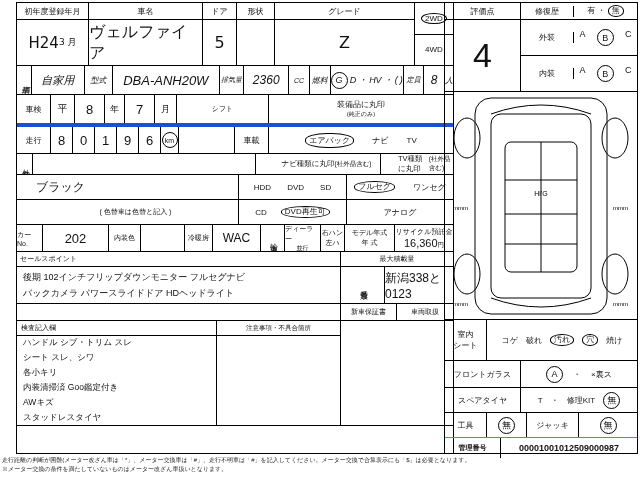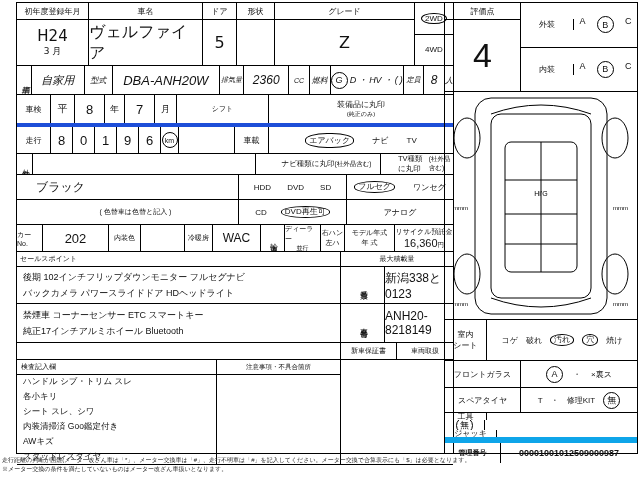--- a/index.html
+++ b/index.html
@@ -29,21 +29,21 @@
 <body>
 
 <div class="sheet">
 
   <div class="panelL">
 
     <div class="topgrid">
       <div class="tg" style="width:72px">
         <div class="tgh">初年度登録年月</div>
         <div class="tgb hand">
-          <div style="display:flex;flex-direction:column;align-items:center;">
+          <div style="display:flex;flex-direction:row;align-items:center;">
             <span style="font-size:15px">H24</span>
             <span style="font-size:9px">3 月</span>
           </div>
         </div>
       </div>
       <div class="tg" style="width:114px">
         <div class="tgh">車名</div>
         <div class="tgb hand">ヴェルファイア</div>
       </div>
       <div class="tg" style="width:34px">
@@ -205,44 +205,34 @@
       <div class="cell col" style="width:324px;align-items:flex-start;padding-left:6px;font-size:9px;gap:3px">
         <span>後期 102インチフリップダウンモニター フルセグナビ</span>
         <span>バックカメラ パワースライドドア HDヘッドライト</span>
       </div>
       <div class="cell col" style="width:44px;font-size:7px">
         <span class="vert">番号票</span>
       </div>
       <div class="cell" style="flex:1;border-right:none;font-size:12px">新潟338と0123</div>
     </div>
 
-    <div style="display:flex;height:38px;border-bottom:1px solid #000;">
-      <div class="cell col" style="width:324px;align-items:flex-start;padding-left:6px;font-size:9px;gap:3px">
-        <span>禁煙車 コーナーセンサー ETC スマートキー</span>
-        <span>純正17インチアルミホイール Bluetooth</span>
-      </div>
-      <div class="cell col" style="width:44px;font-size:7px">
-        <span class="vert">車台番号</span>
-      </div>
-      <div class="cell" style="flex:1;border-right:none;font-size:12px">ANH20-8218149</div>
-    </div>
 
     <div style="display:flex;height:16px;border-bottom:1px solid #000;">
       <div class="cell" style="width:324px;border-right:1px solid #000"></div>
       <div class="cell" style="width:56px;font-size:7px">新車保証書</div>
       <div class="cell" style="flex:1;border-right:none;font-size:7px">車両取扱</div>
     </div>
 
     <div style="display:flex;height:104px;border-bottom:1px solid #000;">
       <div style="width:200px;border-right:1px solid #000;box-sizing:border-box;display:flex;flex-direction:column;">
         <div style="height:14px;border-bottom:1px solid #000;display:flex;align-items:center;padding-left:4px;font-size:7px">検査記入欄</div>
         <div style="flex:1;display:flex;flex-direction:column;justify-content:space-around;padding-left:6px;font-size:8.5px">
           <span>ハンドル シブ・トリム スレ</span>
+          <span>シート スレ、シワ</span>
           <span>各小キリ</span>
-          <span>シート スレ、シワ</span>
           <span>内装清掃済 Goo鑑定付き</span>
           <span>AWキズ</span>
           <span>スタッドレスタイヤ</span>
         </div>
       </div>
       <div style="width:124px;border-right:1px solid #000;box-sizing:border-box;">
         <div style="height:14px;border-bottom:1px solid #000;display:flex;align-items:center;justify-content:center;font-size:6.5px">注意事項・不具合箇所</div>
       </div>
       <div style="flex:1;"></div>
     </div>
@@ -250,20 +240,28 @@
   </div>
 
   <div class="panelR">
 
     <div style="display:flex;height:88px;border-bottom:1px solid #000;">
       <div style="width:76px;border-right:1px solid #000;display:flex;flex-direction:column;box-sizing:border-box;text-align:right;">
         <div style="height:16px;border-bottom:1px solid #000;display:flex;align-items:center;justify-content:center;font-size:8px">評価点</div>
         <div style="flex:1;display:flex;align-items:center;justify-content:center;font-size:34px">4</div>
       </div>
       <div style="flex:1;display:flex;flex-direction:column;box-sizing:border-box;">
+        <div style="height:16px;border-bottom:1px solid #000;display:flex;align-items:center;">
+          <span style="width:52px;text-align:center;font-size:8px;border-right:1px solid #000;">修復歴</span>
+          <span style="flex:1;text-align:center;font-size:8px;">
+            <span>有</span>
+            <span>・</span>
+            <span class="circ">無</span>
+          </span>
+        </div>
         <div style="flex:1;display:flex;align-items:center;border-bottom:1px solid #000;">
           <span style="width:52px;text-align:center;font-size:8px;border-right:1px solid #000;">外装</span>
           <span style="flex:1;display:flex;justify-content:space-around;font-size:9px">
             <span>A</span>
             <span class="circO">B</span>
             <span>C</span>
           </span>
         </div>
         <div style="flex:1;display:flex;align-items:center;">
           <span style="width:52px;text-align:center;font-size:8px;border-right:1px solid #000;">内装</span>
@@ -327,21 +325,21 @@
     <div style="display:flex;height:24px;border-bottom:1px solid #000;">
       <div class="cell" style="width:76px;font-size:8px">スペアタイヤ</div>
       <div class="cell" style="flex:1;border-right:none;gap:8px;font-size:8px">
         <span>T</span>
         <span>・</span>
         <span>修理KIT</span>
         <span class="circO">無</span>
       </div>
     </div>
 
-    <div style="display:flex;height:24px;border-bottom:6px solid #0ea5e9;flex-direction:column;">
+    <div style="display:flex;height:24px;border-bottom:1px solid #0ea5e9;">
       <div class="cell" style="width:42px;font-size:8px">工具</div>
       <div class="cell" style="width:40px;font-size:8px">
         <span class="circO">無</span>
       </div>
       <div class="cell" style="width:52px;font-size:8px">ジャッキ</div>
       <div class="cell" style="flex:1;border-right:none;font-size:8px">
         <span class="circO">無</span>
       </div>
     </div>
 

